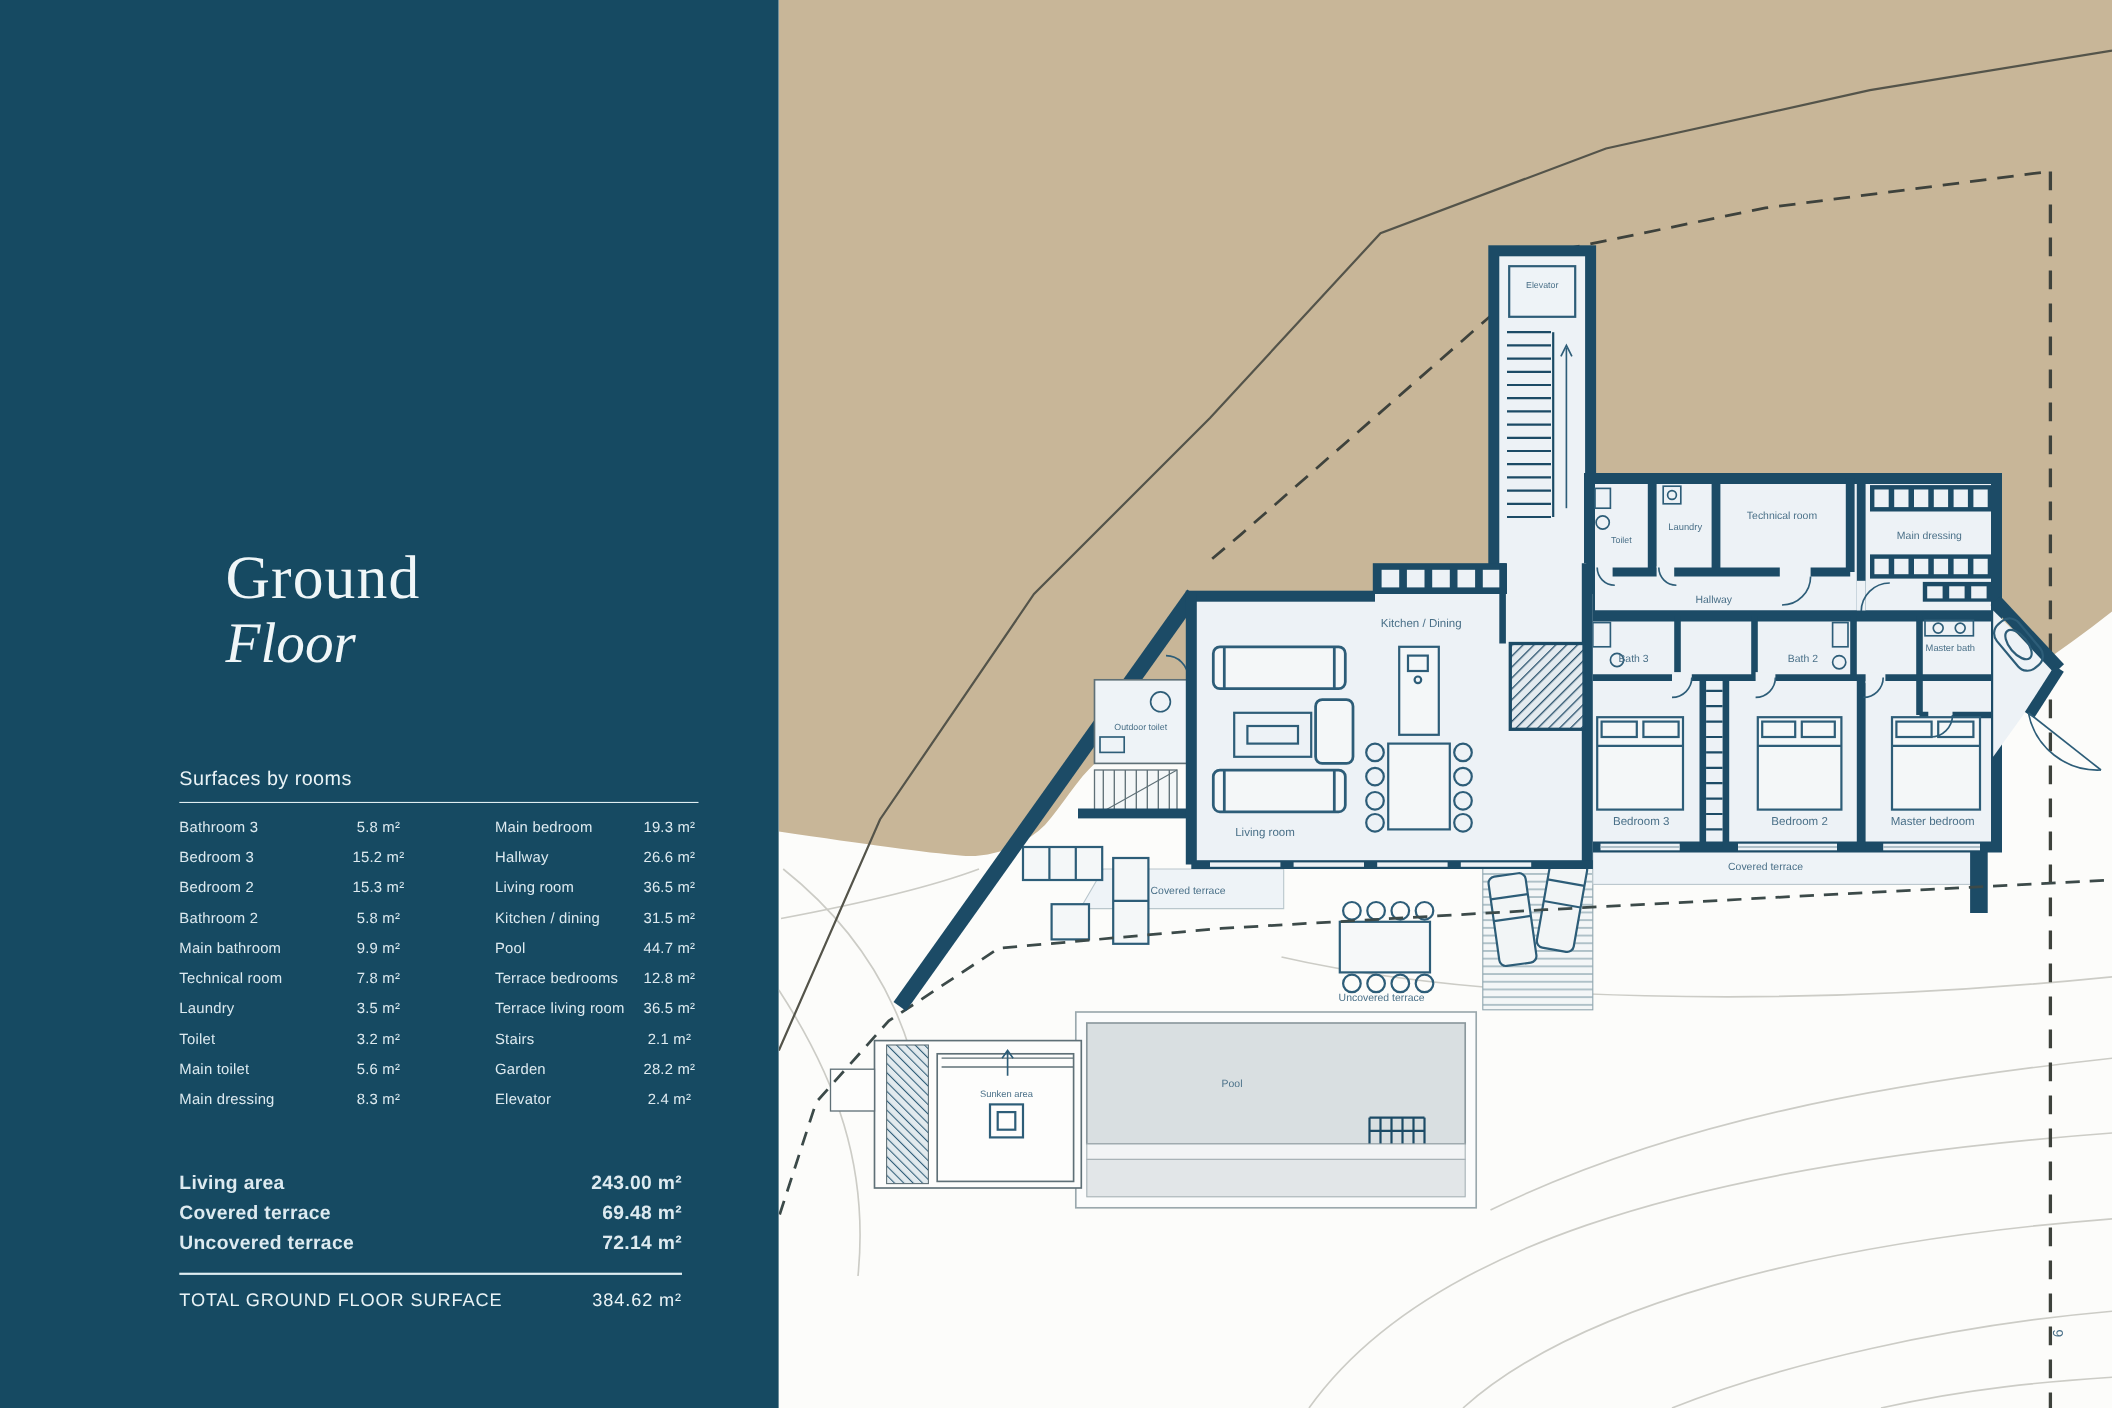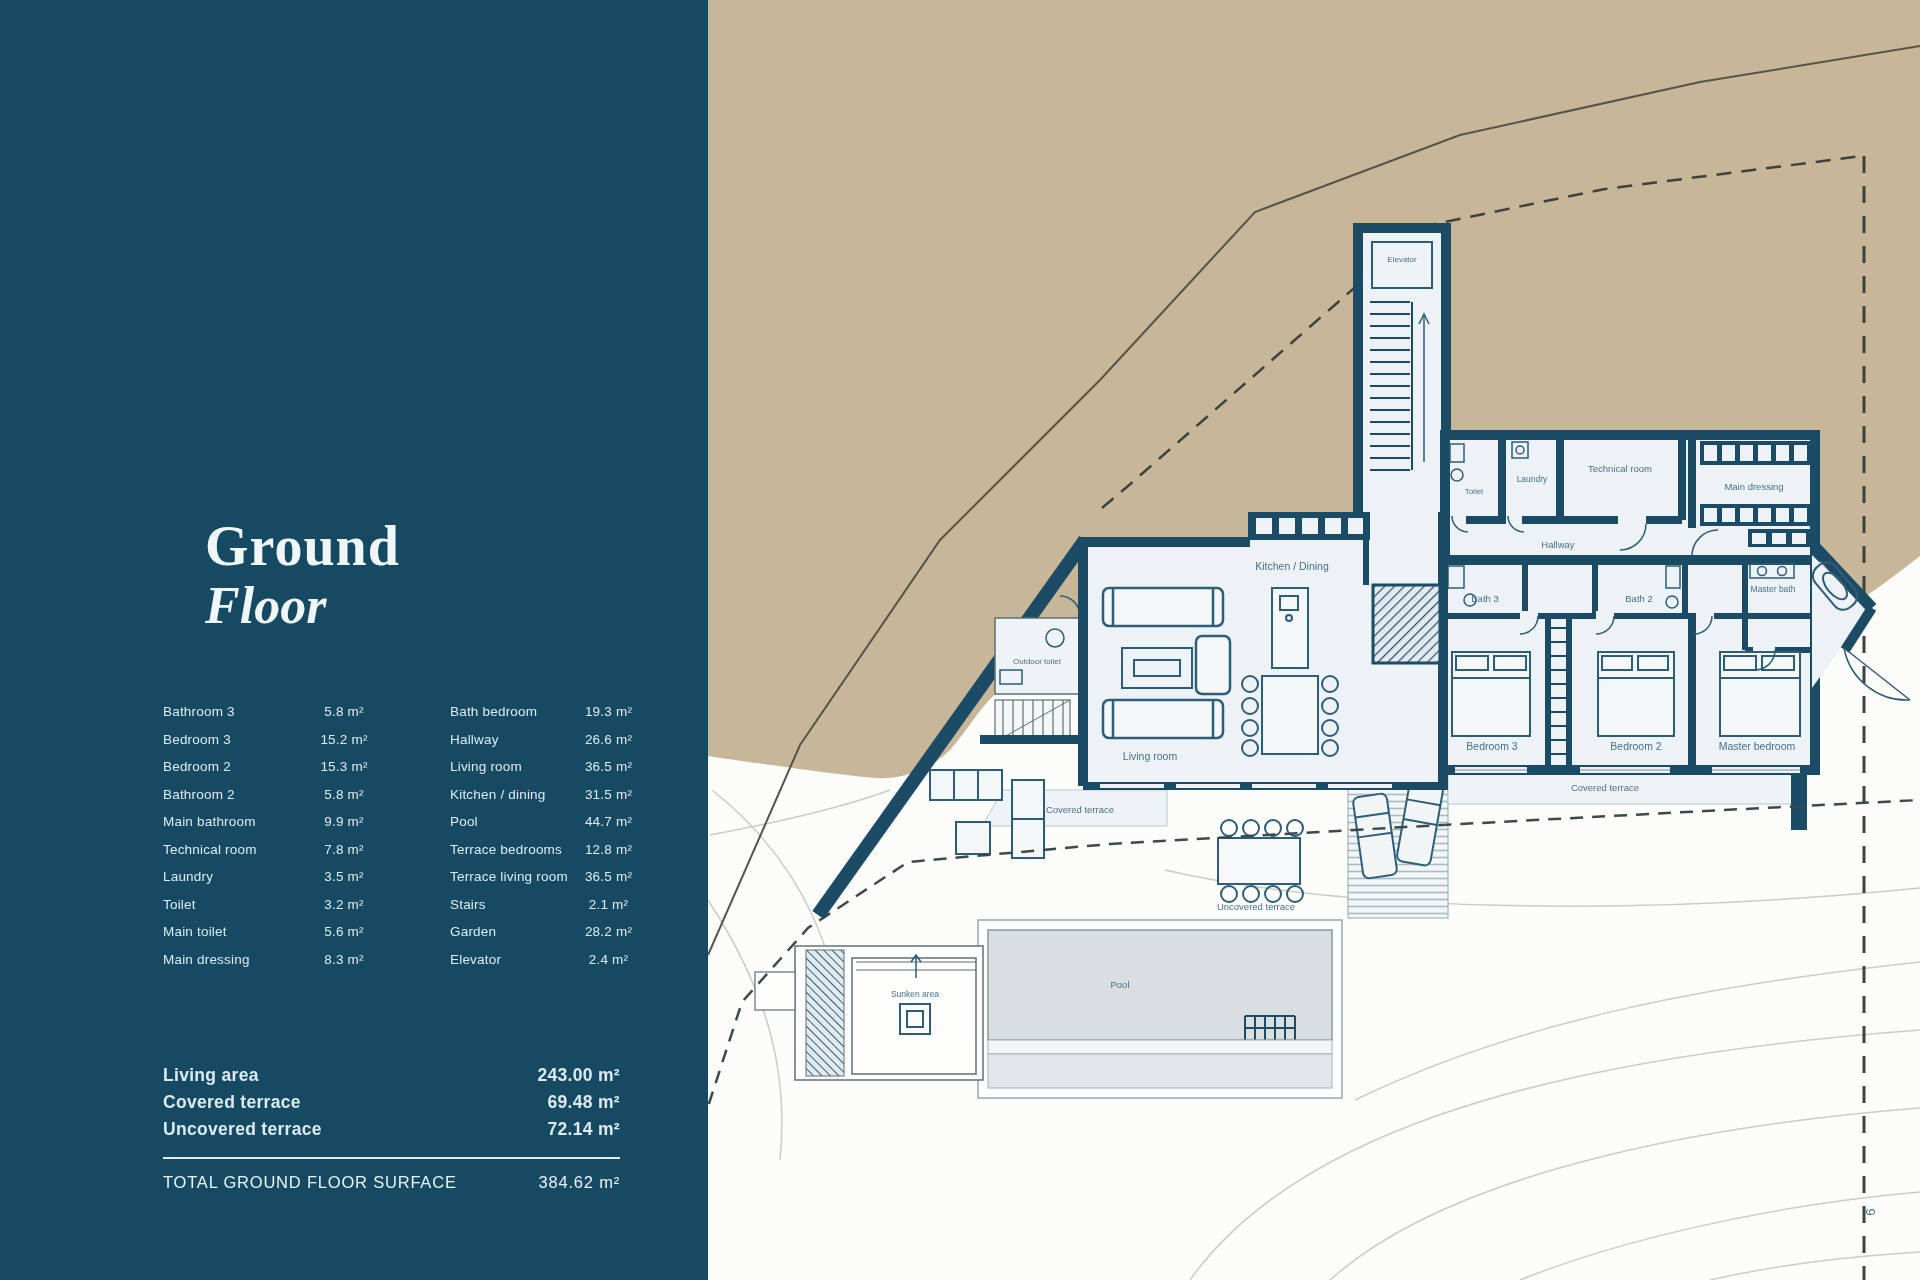--- a/index.html
+++ b/index.html
@@ -1,21 +1,21 @@
 <!DOCTYPE html>
 <html><head>
 <meta charset="utf-8">
 <style>
   html,body{margin:0;padding:0;background:#fff;}
   body{width:1920px;height:1280px;overflow:hidden;font-family:"Liberation Sans",sans-serif;}
   .page{display:flex;width:1920px;height:1280px;}
 
   
   .sidebar{position:relative;flex:none;width:708px;height:1280px;background:#164a62;color:#ddeaf0;}
-  .title{position:absolute;left:205px;top:516px;margin:0;font-family:"Liberation Serif",serif;font-weight:700;color:#eff6f8;}
+  .title{position:absolute;left:205px;top:496px;margin:0;font-family:"Liberation Serif",serif;font-weight:400;color:#eff6f8;}
   .title .t1{display:block;font-size:56px;line-height:60px;letter-spacing:1px;}
   .title .t2{display:block;font-size:52px;line-height:60px;font-style:italic;}
 
   .surfaces{position:absolute;left:163px;top:698px;width:472px;}
   .surfaces-header{font-size:18px;letter-spacing:.4px;color:#e9f3f6;padding-bottom:10px;border-bottom:1.5px solid #dfeef2;margin-bottom:8px;}
   .r-row{display:grid;grid-template-columns:152px 58px 77px 132px 53px;line-height:27.5px;font-size:13.5px;letter-spacing:.2px;}
   .rv,.rv2{text-align:center;}
 
   .totals{position:absolute;left:163px;top:1062px;width:457px;font-size:17.5px;letter-spacing:.3px;}
   .t-row{display:flex;justify-content:space-between;line-height:27px;font-weight:bold;}
@@ -34,26 +34,27 @@
 
 <div class="page">
 
   <aside class="sidebar">
     <h1 class="title">
       <span class="t1">Ground</span>
       <span class="t2">Floor</span>
     </h1>
 
     <div class="surfaces">
+      <div class="surfaces-header">Surfaces by rooms</div>
       <div>
         <div class="r-row">
             <span class="rl">Bathroom 3</span>
             <span class="rv">5.8 m²</span>
             <span></span>
-            <span class="rl2">Bath bedroom</span>
+            <span class="rl2">Main bedroom</span>
             <span class="rv2">19.3 m²</span>
           </div>
         <div class="r-row">
             <span class="rl">Bedroom 3</span>
             <span class="rv">15.2 m²</span>
             <span></span>
             <span class="rl2">Hallway</span>
             <span class="rv2">26.6 m²</span>
           </div>
         <div class="r-row">

